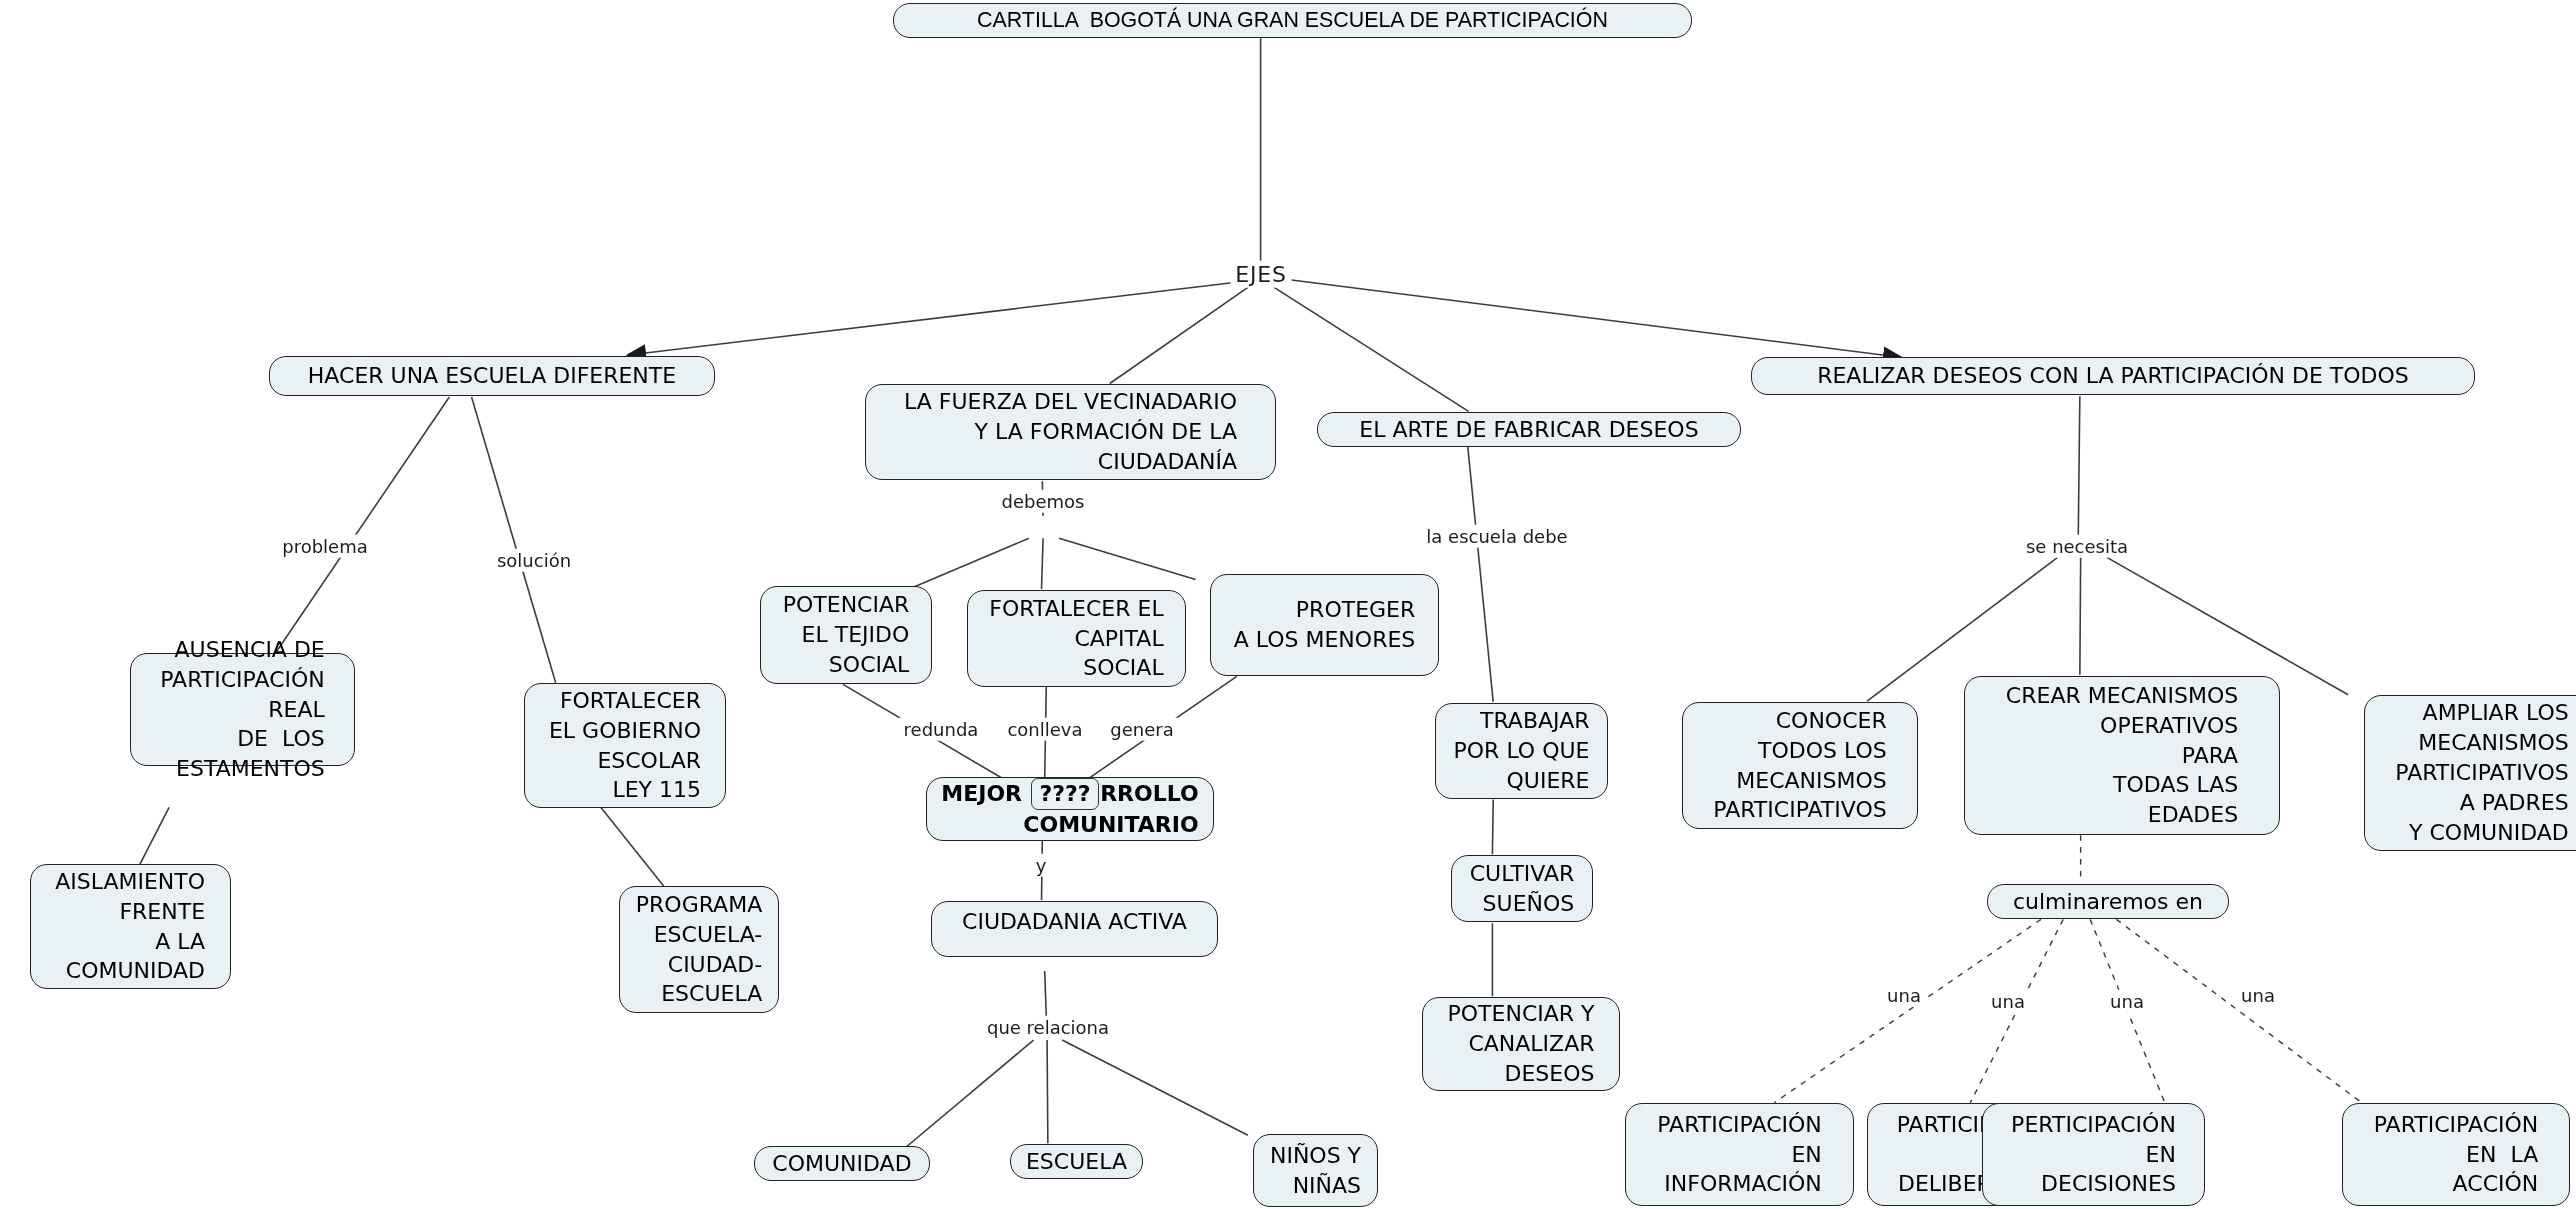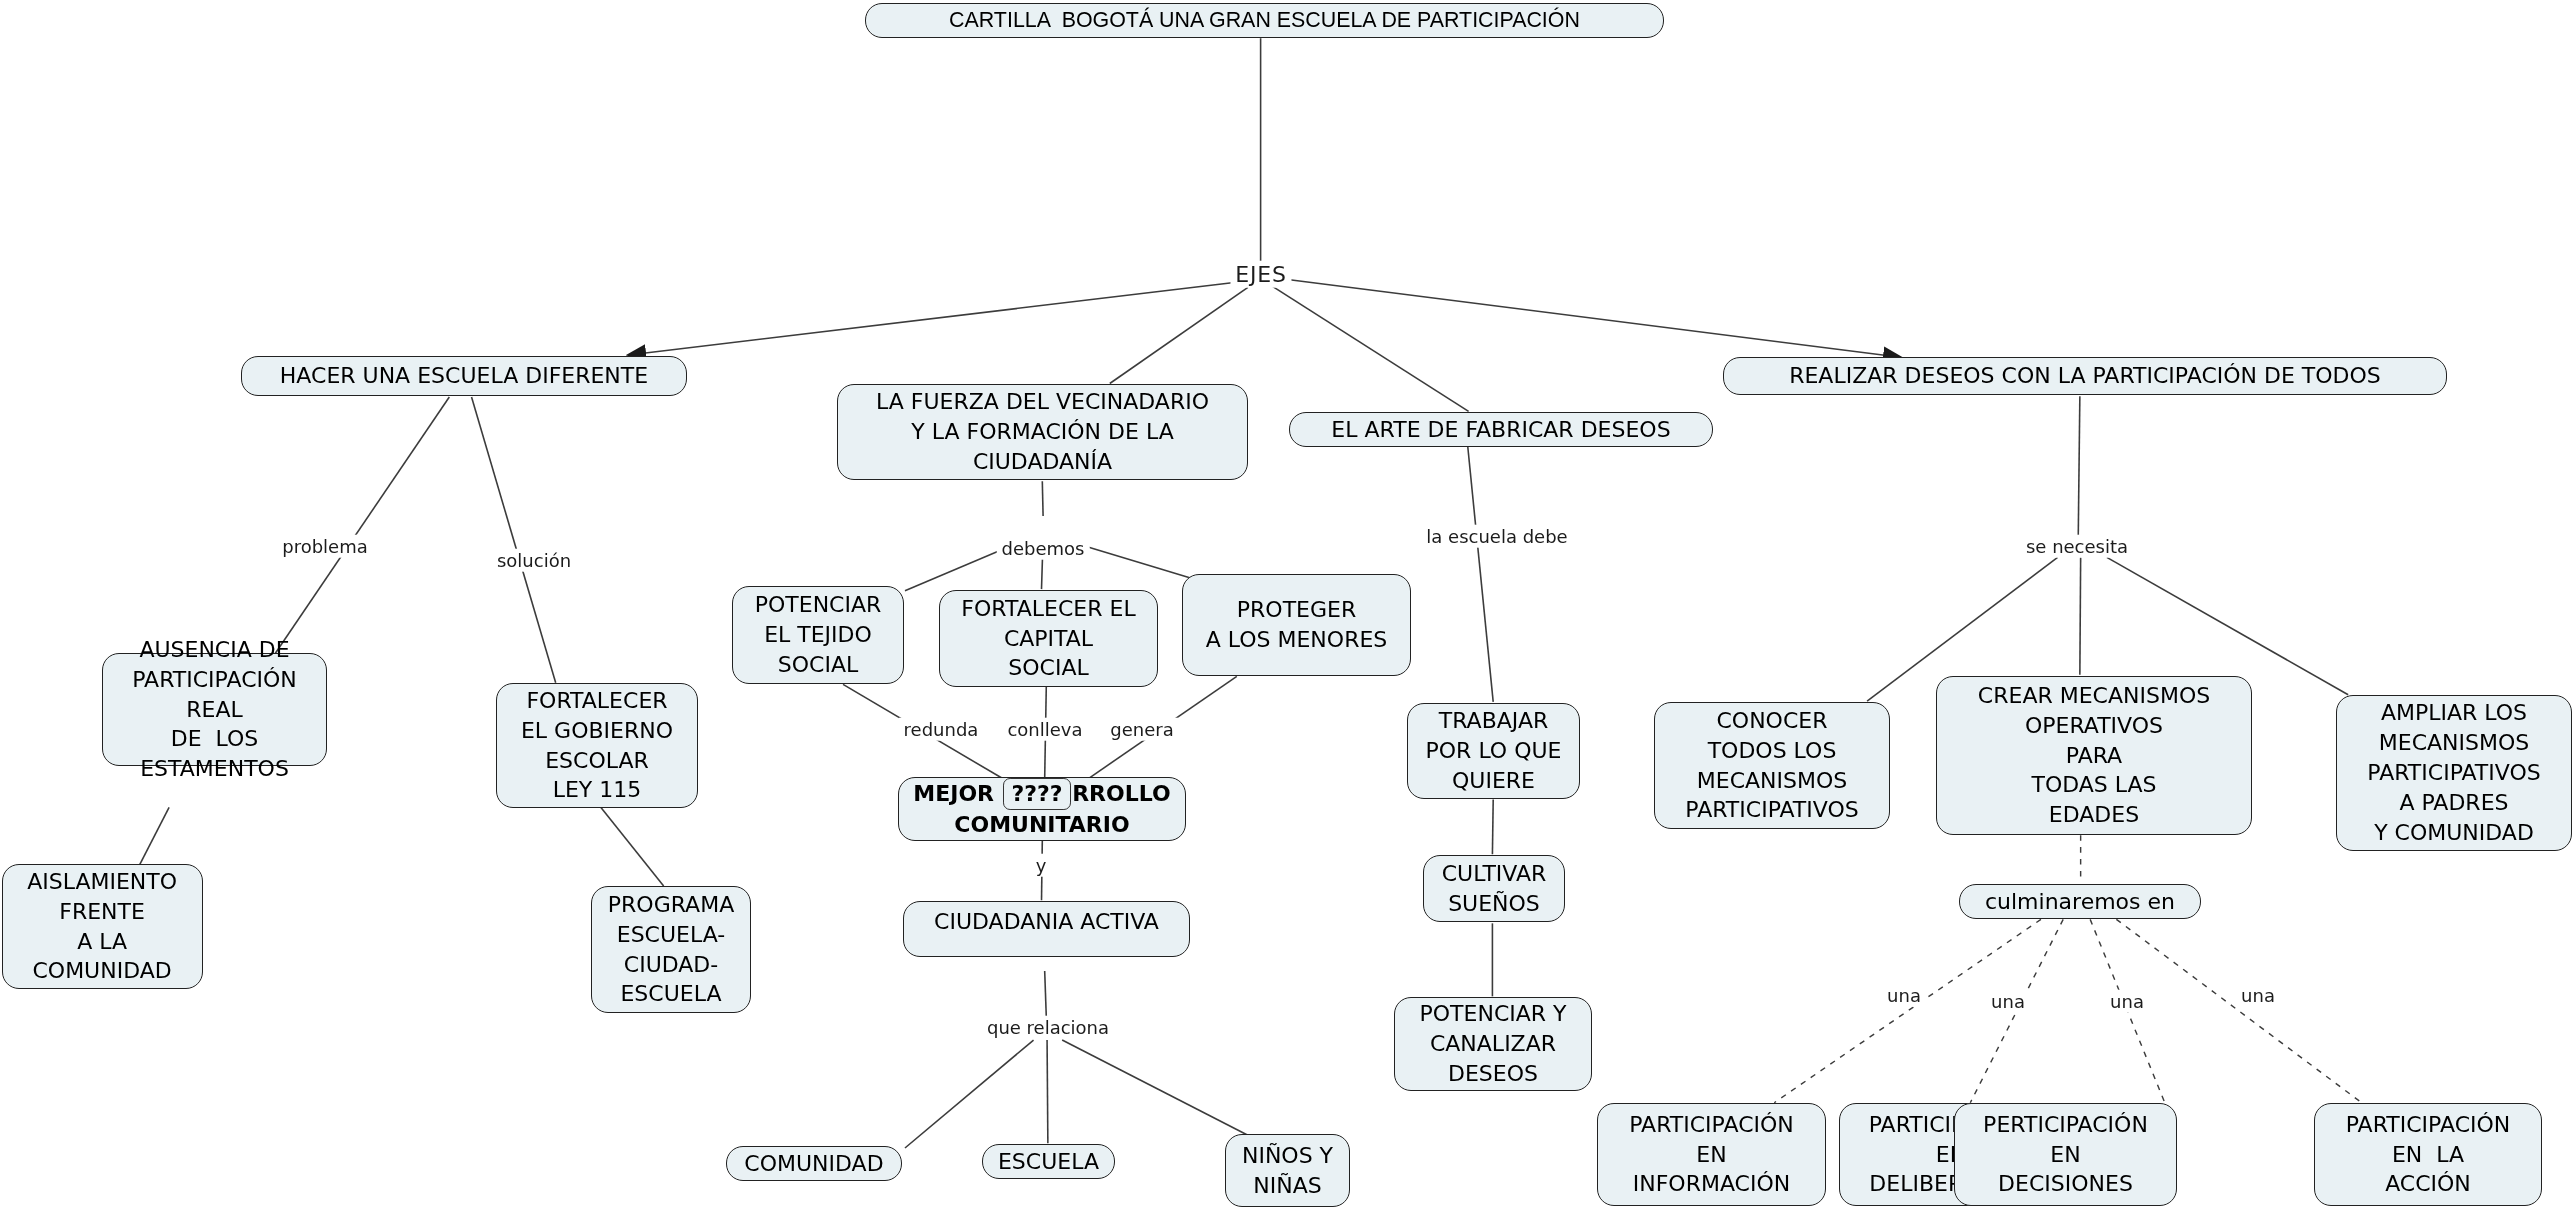--- a/index.html
+++ b/index.html
@@ -12,22 +12,22 @@
   }
   svg.edges{position:absolute;left:0;top:0;z-index:1;}
   svg.edges line{stroke:var(--line,#3c3c3c);stroke-width:2;}
   svg.edges line.dashed{stroke-dasharray:7 8;stroke-width:1.8;}
   .node{
     position:absolute;z-index:2;box-sizing:border-box;
     background:var(--node-fill,#e9f1f4);
     border:1.6px solid var(--node-border,#222222);
     border-radius:17px;
     display:flex;align-items:center;justify-content:center;
-    text-align:center;color:var(--text,#000);
-    font-size:22px;line-height:1.36;white-space:pre-wrap;
+    text-align:right;color:var(--text,#000);
+    font-size:22px;line-height:1.36;white-space:pre-wrap;margin-left:28px;
   }
   .node.slim{font-size:22px;}
   .node.title-node{font-size:21.4px;font-family:"Liberation Sans","DejaVu Sans",sans-serif;}
   .node.top-align{align-items:flex-start;padding-top:4.8px;}
   .mejor-line{display:block;font-weight:bold;}
   .qbox{
     display:inline-block;border:1.6px solid #333;border-radius:7.1px;
     padding:0 7.1px;margin:0 1.6px;background:transparent;
   }
   .link-label{
@@ -157,21 +157,21 @@
   <div class="node" style="left:1954px;top:1103px;width:223px;height:103px">PERTICIPACIÓN
 EN
 DECISIONES</div>
   <div class="node" style="left:2314px;top:1103px;width:228px;height:103px">PARTICIPACIÓN
 EN  LA
 ACCIÓN</div>
 
   <div class="link-label root-label" style="left:1261px;top:274px">EJES</div>
   <div class="link-label" style="left:325px;top:546px">problema</div>
   <div class="link-label" style="left:534px;top:560px">solución</div>
-  <div class="link-label" style="left:1043px;top:548px">debemos</div>
+  <div class="link-label" style="left:1043px;top:501px">debemos</div>
   <div class="link-label" style="left:941px;top:729px">redunda</div>
   <div class="link-label" style="left:1045px;top:729px">conlleva</div>
   <div class="link-label" style="left:1142px;top:729px">genera</div>
   <div class="link-label" style="left:1041px;top:865px">y</div>
   <div class="link-label" style="left:1048px;top:1027px">que relaciona</div>
   <div class="link-label" style="left:1497px;top:536px">la escuela debe</div>
   <div class="link-label" style="left:2077px;top:546px">se necesita</div>
   <div class="link-label" style="left:1904px;top:995px">una</div>
   <div class="link-label" style="left:2008px;top:1001px">una</div>
   <div class="link-label" style="left:2127px;top:1001px">una</div>

